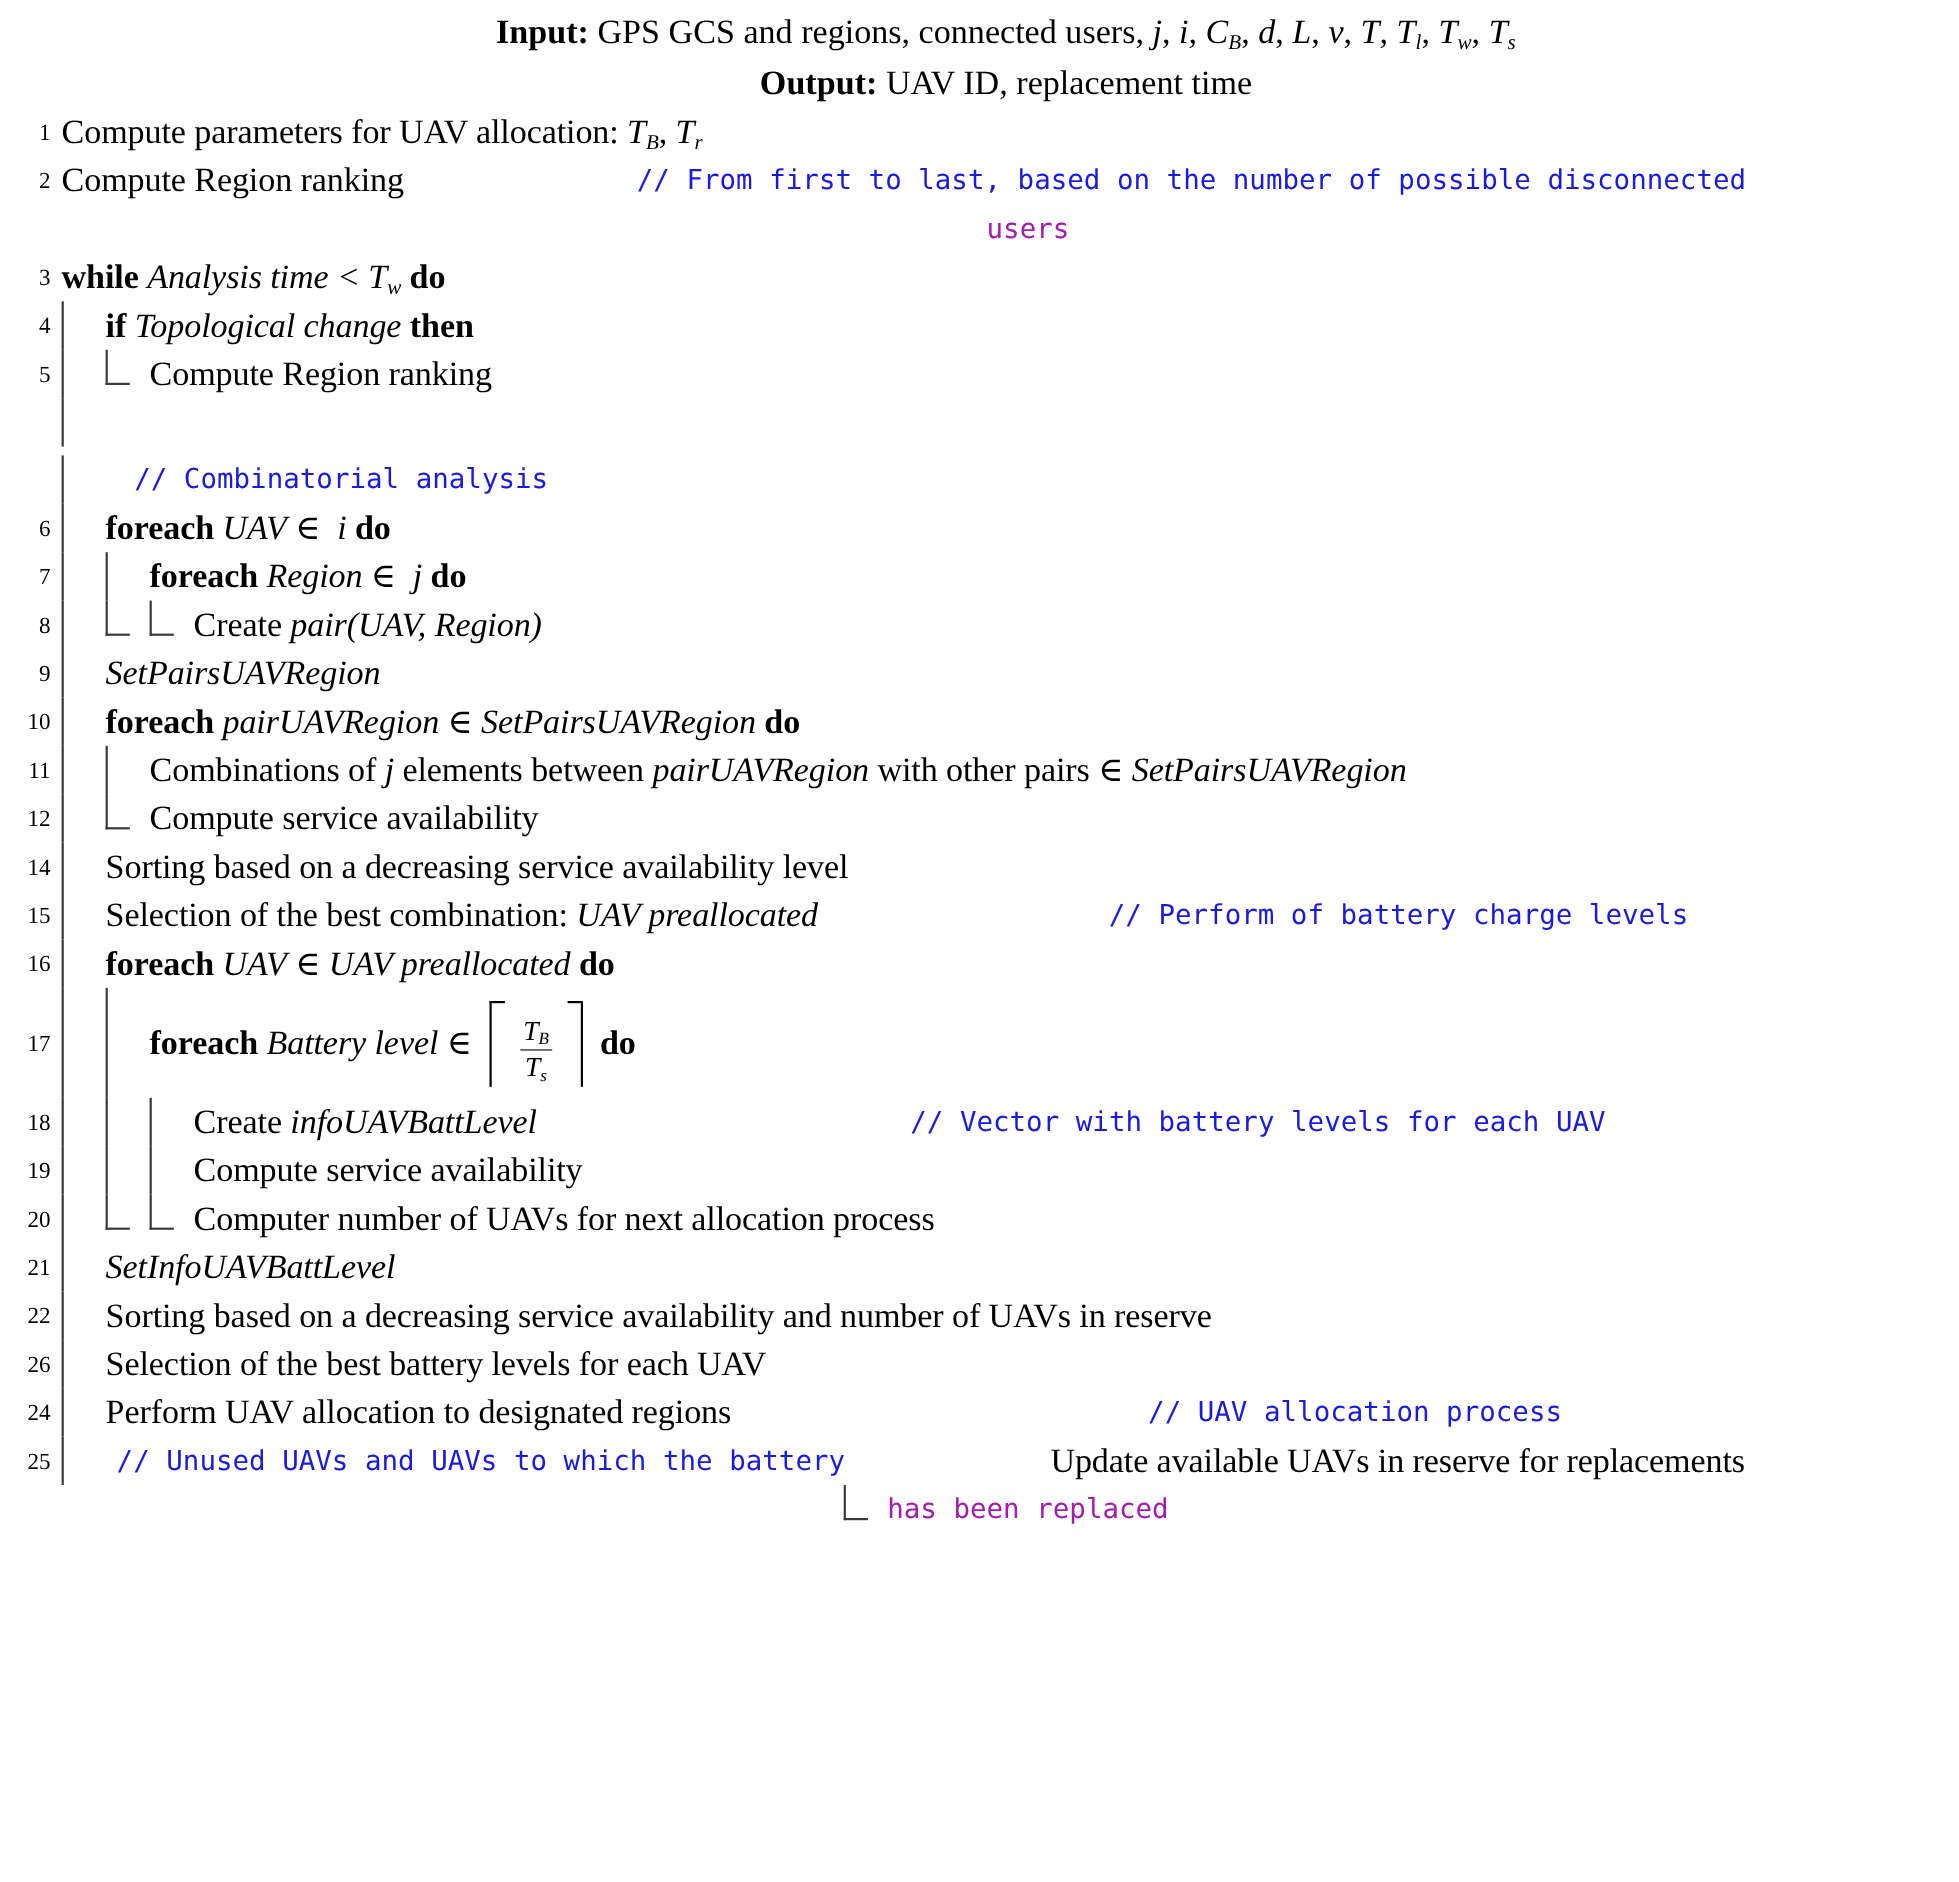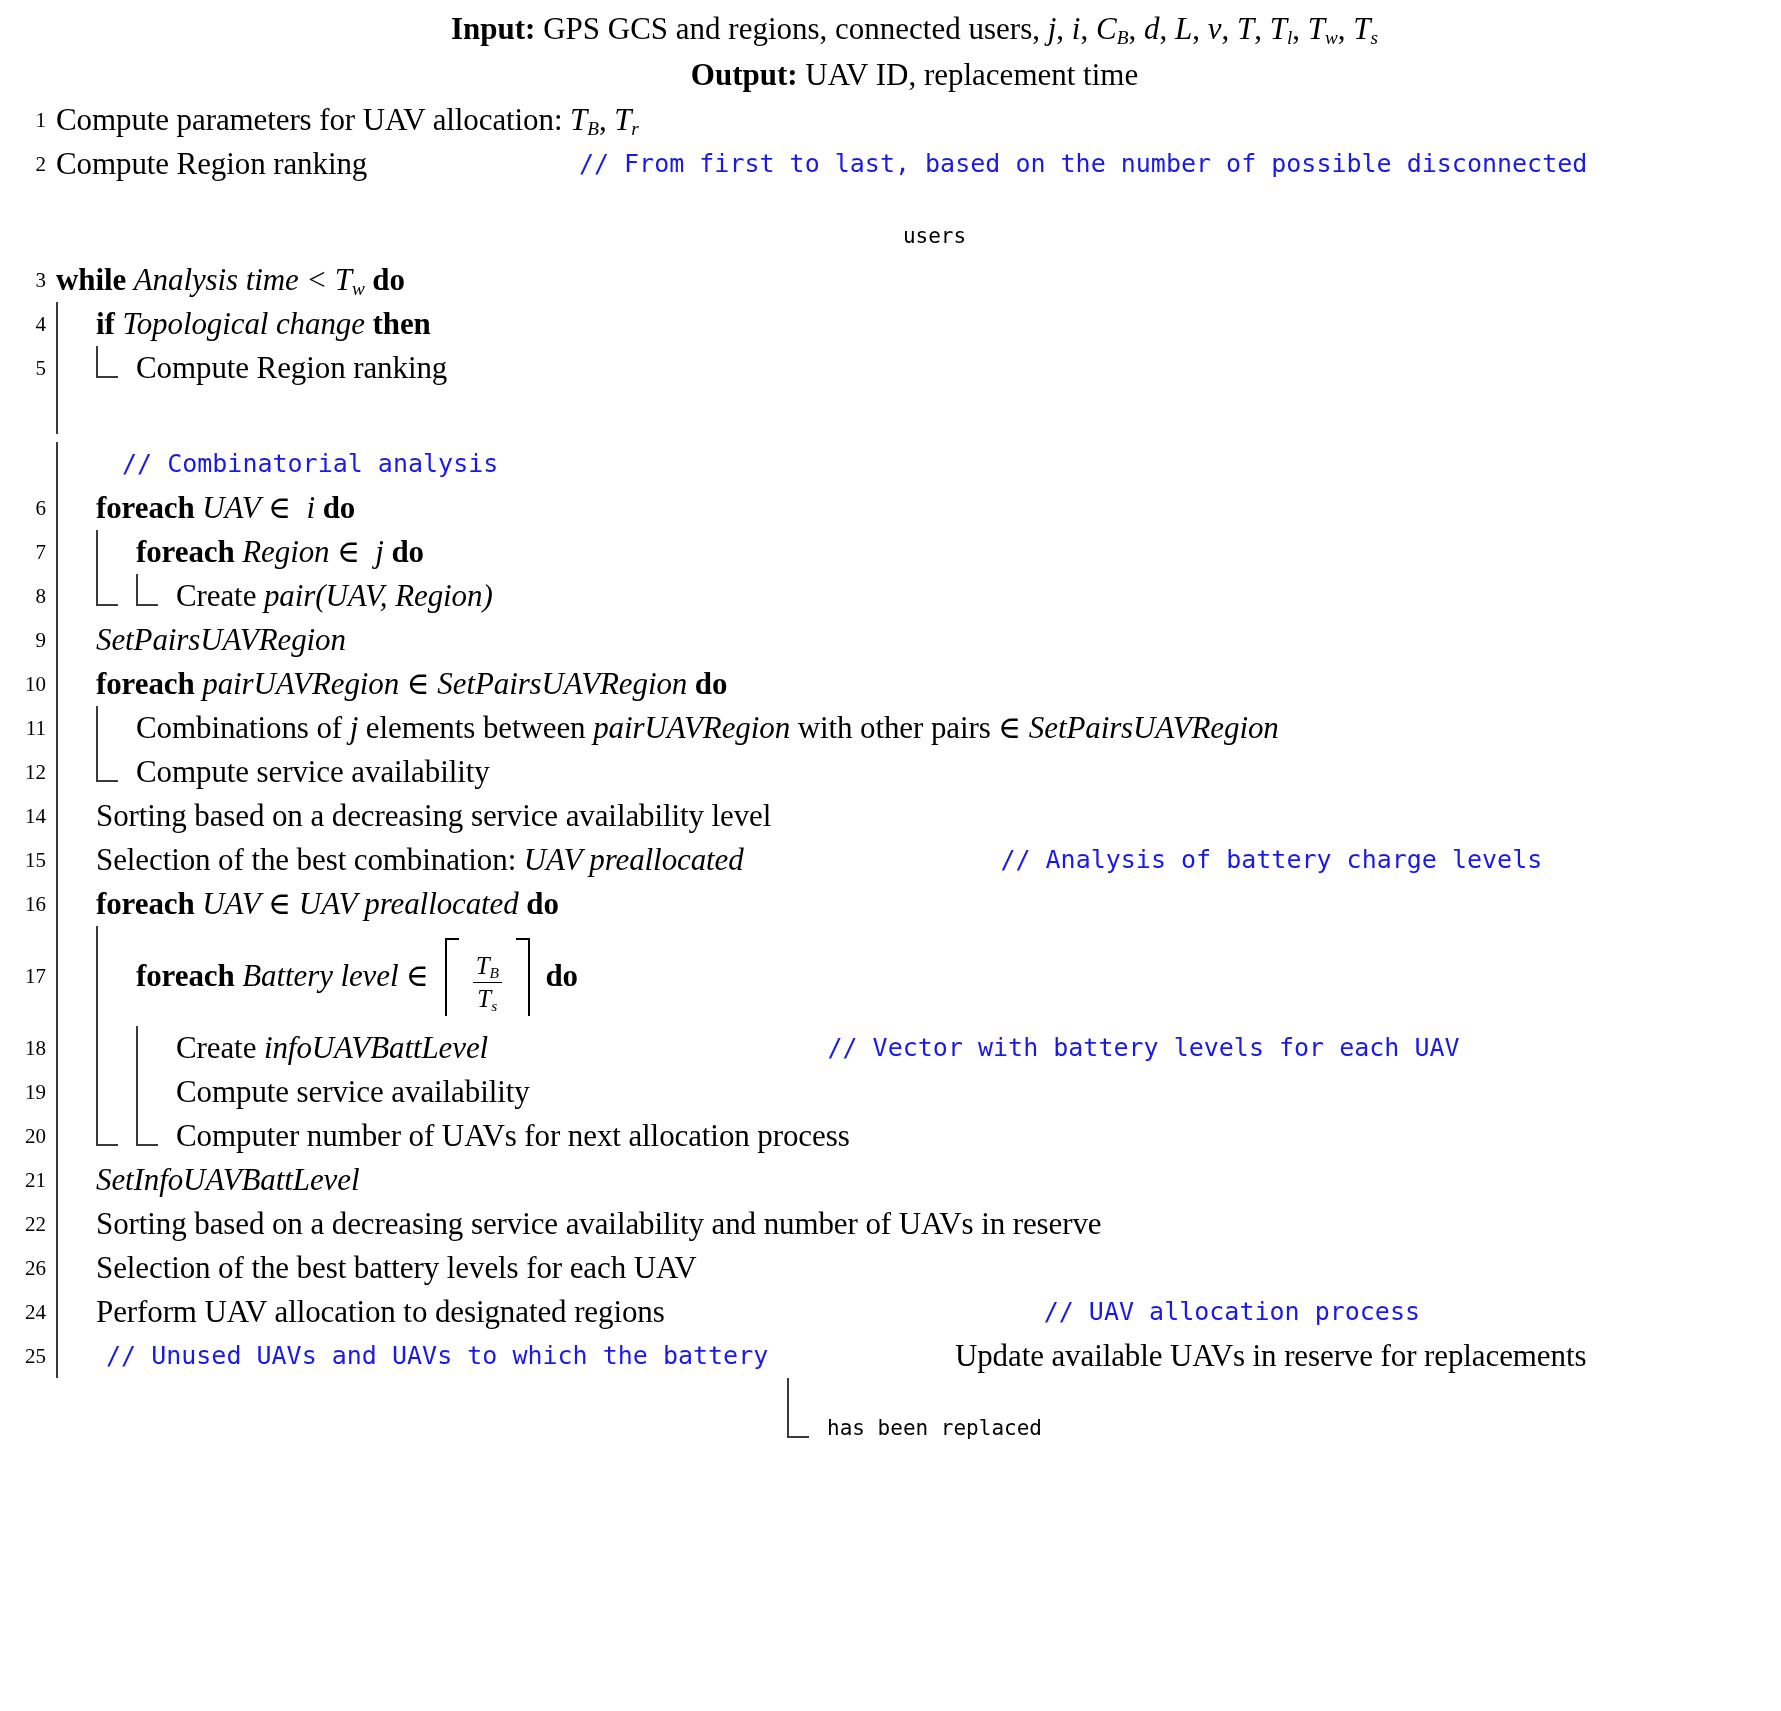--- a/index.html
+++ b/index.html
@@ -139,24 +139,23 @@
     font-size: 25px;
     line-height: 1.12;
     padding: 0 14px;
     margin-top: 12px;
   }
   .frac .num { border-bottom: 1.6px solid #000; padding: 0 3px 2px 3px; }
   .frac .den { padding: 2px 3px 0 3px; }
 
   .wrapline {
     font-family: "DejaVu Sans Mono", "Liberation Mono", monospace;
-    color: #000000;
-    font-size: 21px;
+    color: #a21caf;
+    font-size: 25px;
     line-height: 44px;
-    margin-top: 28px;
   }
   .tall { min-height: 100px; }
   .spacer-row { min-height: 52px; }
 </style>
 </head>
 <body>
 
 <div id="algo">
 
   <div class="row">
@@ -346,21 +345,21 @@
     </div>
   </div>
 
   <div class="row">
     <div class="lineno">15</div>
     <div class="body">
       <div class="rule"></div>
       <div class="txt">
         <span>Selection of the best combination: </span><span class="it">UAV preallocated</span>
       </div>
-      <div class="txt cm cm-right">// Analysis of battery charge levels</div>
+      <div class="txt cm cm-right">// Perform of battery charge levels</div>
     </div>
   </div>
 
   <div class="row">
     <div class="lineno">16</div>
     <div class="body">
       <div class="rule"></div>
       <div class="txt">
         <span class="kw">foreach</span>
         <span class="it">UAV</span>

